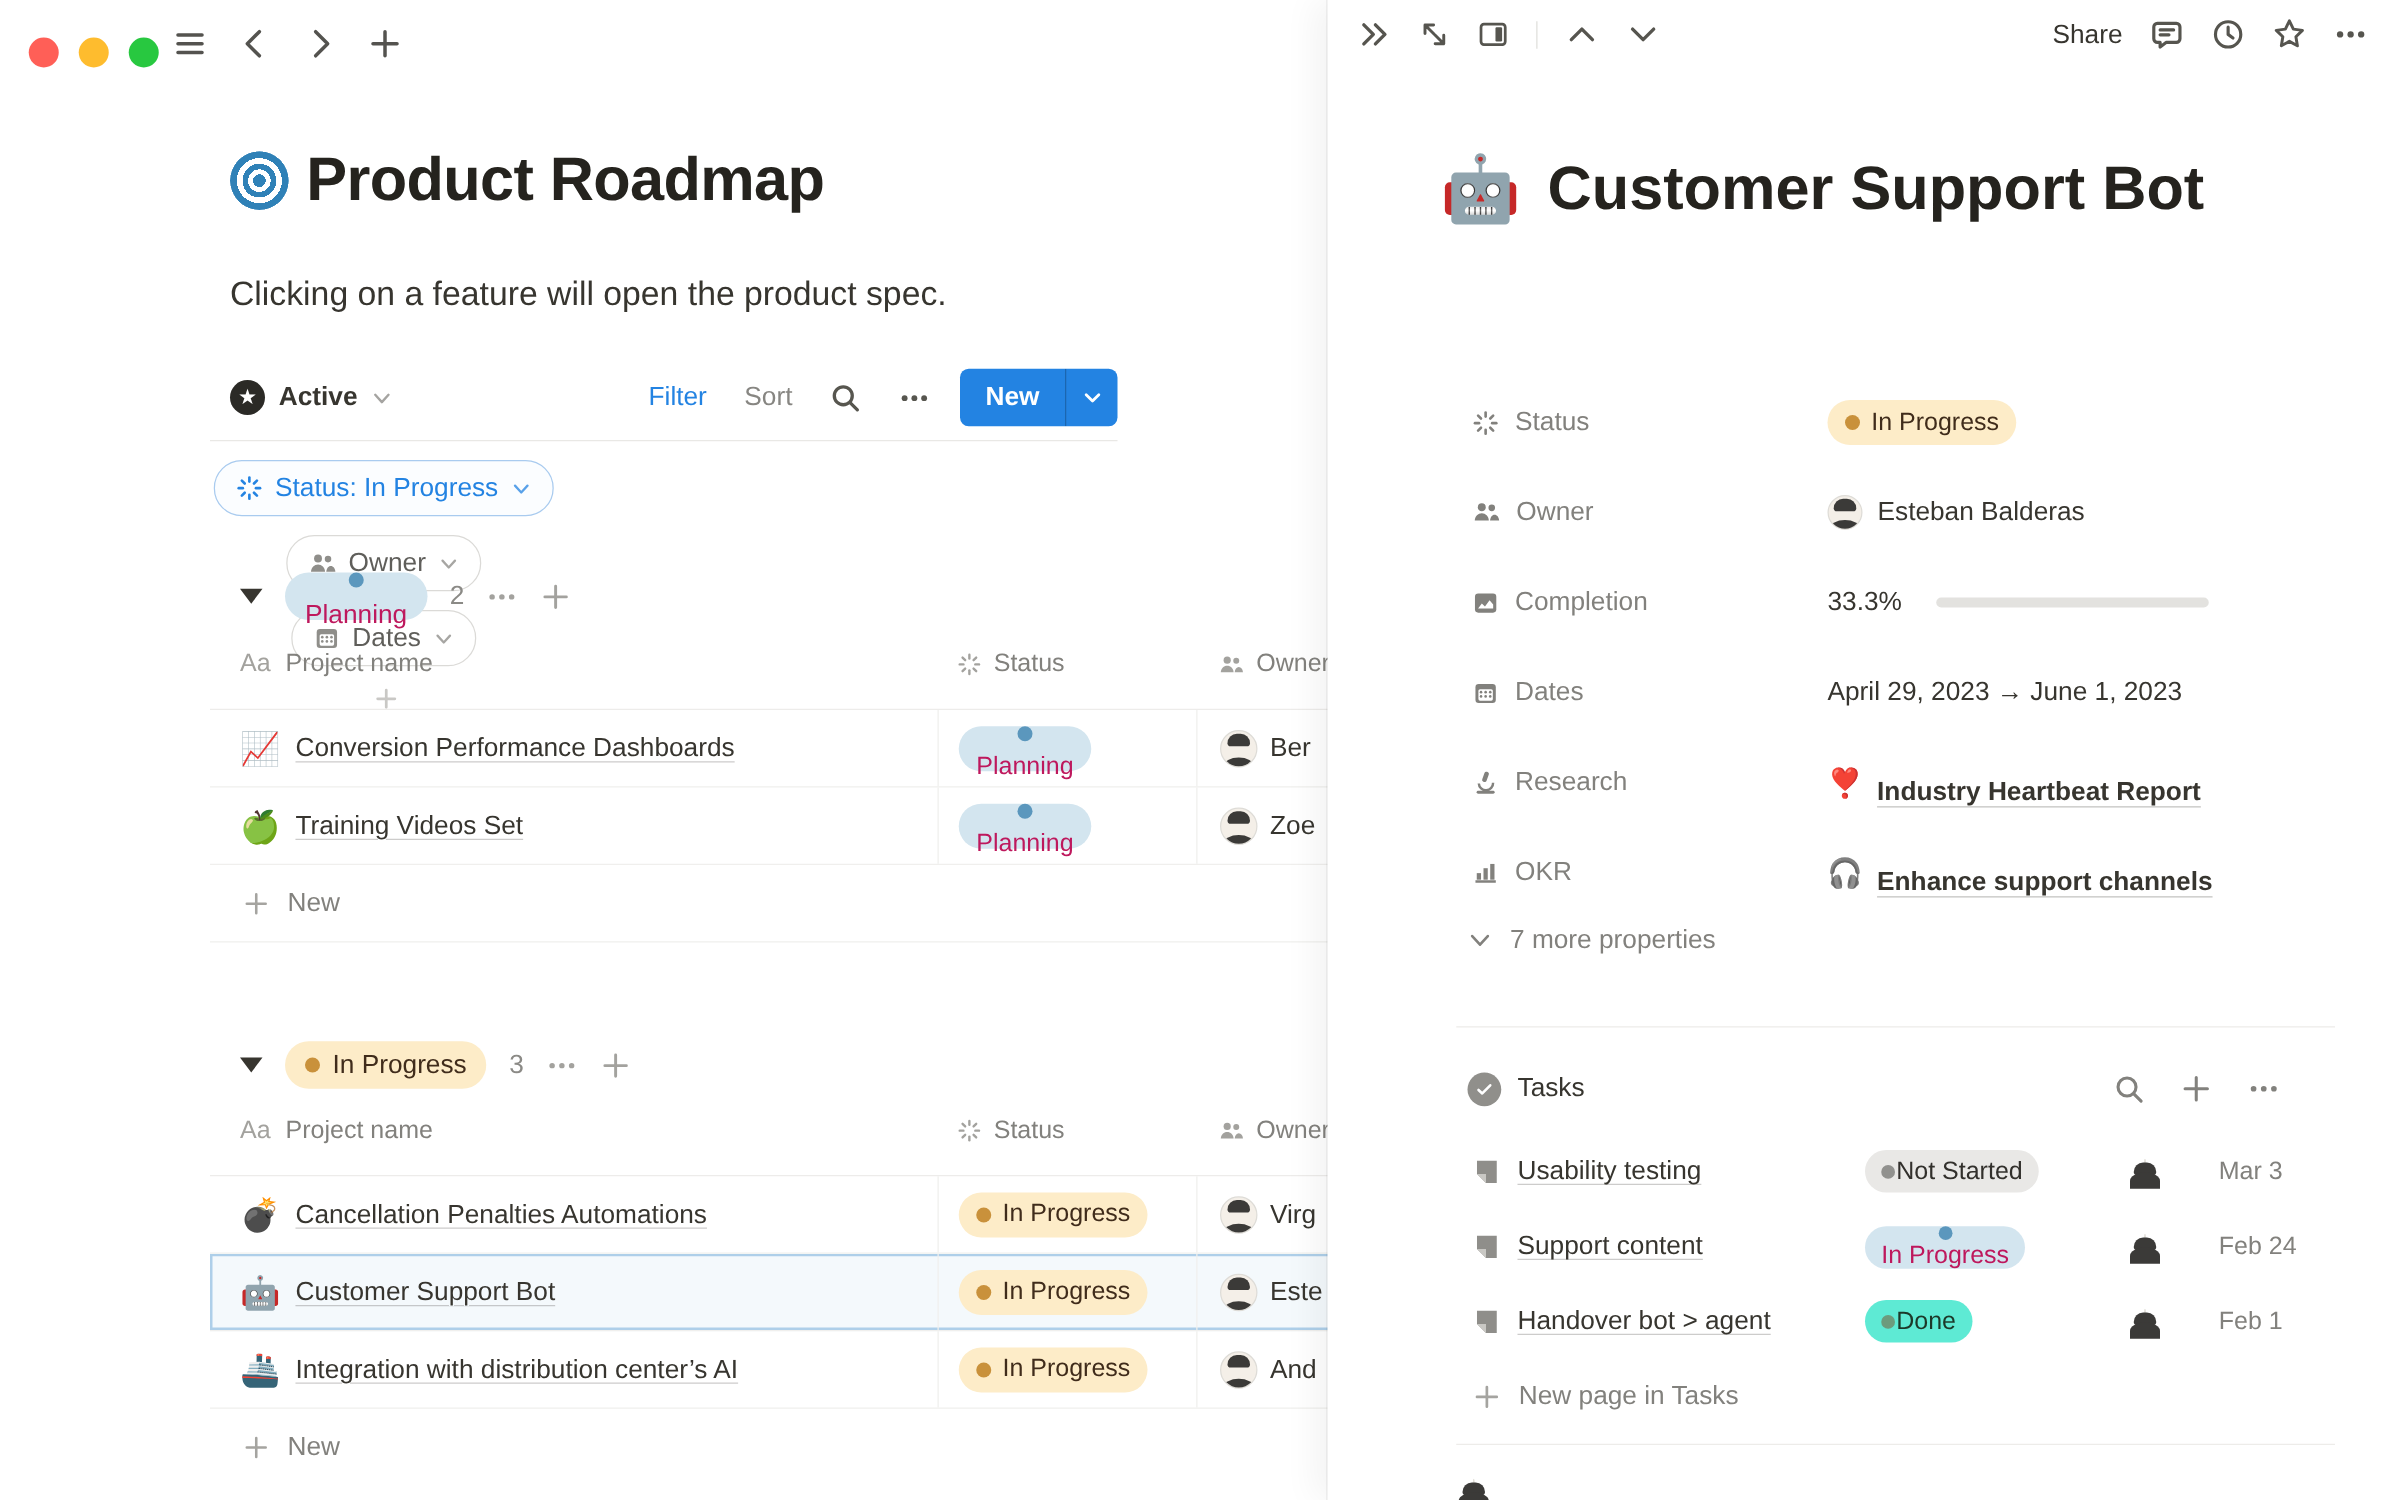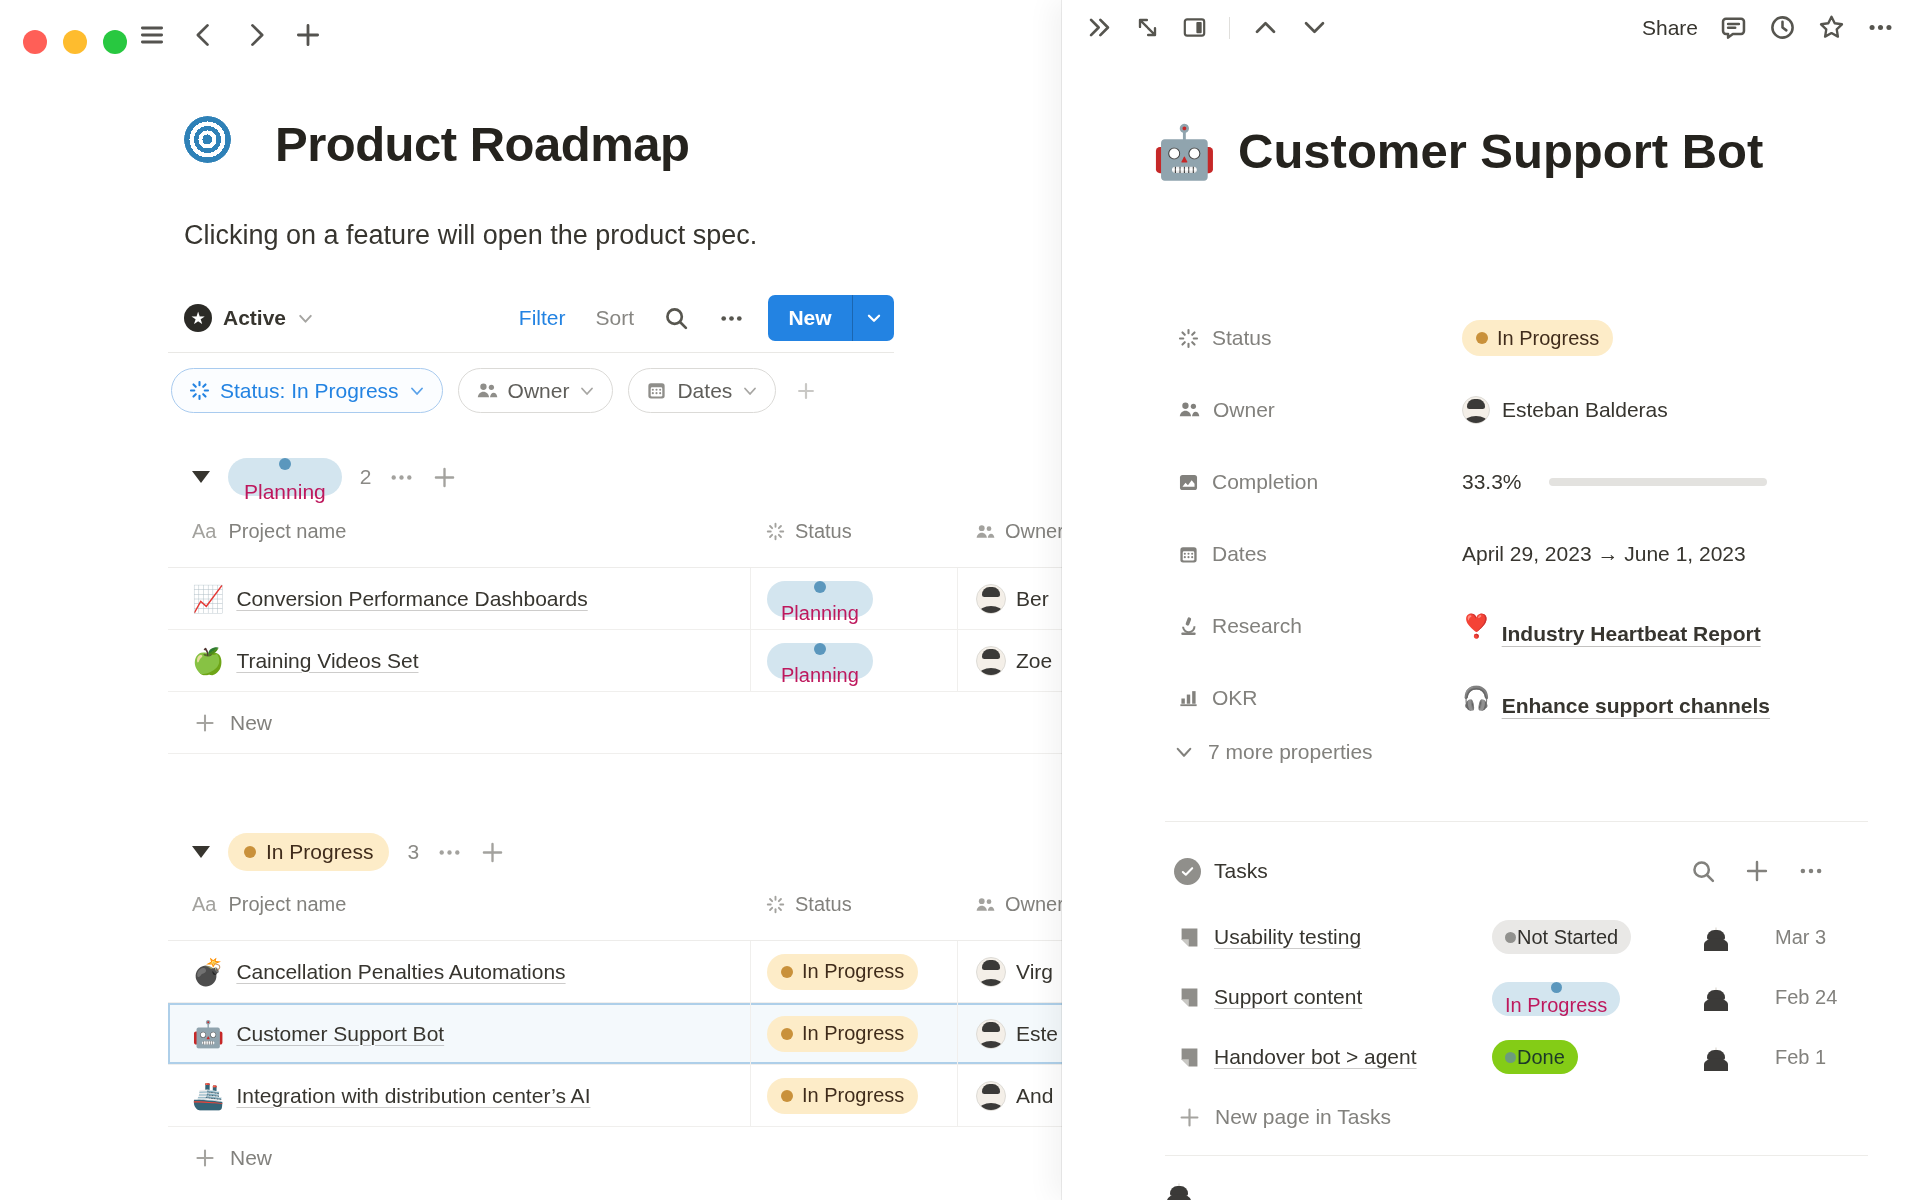--- a/index.html
+++ b/index.html
@@ -11,59 +11,59 @@
   svg { display:block; }
   .ic { color:#57564F; }
 
   
   .lp { position:absolute; inset:0; width:1080px; }
   .traffic { position:absolute; top:30px; left:23px; display:flex; gap:16px; }
   .tl { width:24px; height:24px; border-radius:50%; }
   .winicons { position:absolute; top:21px; left:138px; display:flex; gap:24px; align-items:center; color:#54534F; }
   .winicons > * { cursor:pointer; }
 
-  .title-row { position:absolute; left:184px; top:116px; display:flex; gap:44px; }
+  .title-row { position:absolute; left:184px; top:116px; display:flex; align-items:center; gap:14px; }
   .bullseye { width:47px; height:47px; border-radius:50%;
     background: radial-gradient(circle at 50% 50%, #2F81B7 0 5px, #fff 5px 9px, #2F81B7 9px 13.5px, #fff 13.5px 18px, #2F81B7 18px 23.5px, transparent 23.5px); }
   .page-title { font-size:49px; font-weight:700; color:#25231E; letter-spacing:-0.5px; }
   .subtitle { position:absolute; left:184px; top:220px; font-size:27px; color:#37352F; }
 
   .view-row { position:absolute; left:184px; top:294px; width:710px; height:48px; display:flex; align-items:center; }
   .view-tab { display:flex; align-items:center; gap:11px; }
   .starcirc { width:28px; height:28px; border-radius:50%; background:#2B2A26; color:#fff; display:flex; align-items:center; justify-content:center; font-size:17px; }
   .view-label { font-size:21px; font-weight:700; color:#37352F; }
   .sp { flex:1; }
   .tb-item { margin-left:30px; font-size:21px; }
   .filter { color:#2383E2; }
   .sort { color:#878682; }
   .newbtn { margin-left:24px; width:126px; height:46px; background:#2383E2; border-radius:7px; display:flex; color:#fff; overflow:hidden; cursor:pointer; }
   .newbtn .nb-main { flex:1; display:flex; align-items:center; justify-content:center; font-size:21px; font-weight:700; }
   .newbtn .nb-div { width:1px; background:rgba(0,0,0,.22); margin:0; }
   .newbtn .nb-chev { width:41px; display:flex; align-items:center; justify-content:center; }
   .tb-divider { position:absolute; left:168px; top:352px; width:726px; height:1px; background:#E9E8E5; }
 
-  .chips { position:absolute; left:171px; top:368px; display:flex; gap:15px; align-items:center; }
+  .chips { position:absolute; left:171px; top:368px; display:flex; gap:15px; align-items:center;flex-direction:column; }
   .chip { height:45px; border:1px solid #DBDAD7; border-radius:23px; padding:0 17px; display:flex; align-items:center; gap:10px; font-size:21px; color:#5F5E5A; background:#fff; cursor:pointer; }
   .chip .cic { color:#8F8E8A; }
   .chip.active { color:#2383E2; border-color:#A9CBEF; background:#FBFDFF; }
   .chip.active .cic { color:#2383E2; }
   .chip-plus { color:#C9C8C5; margin-left:4px; }
 
   .grp-header { position:absolute; left:168px; display:flex; align-items:center; gap:18px; }
   .tri { width:0; height:0; border-left:9px solid transparent; border-right:9px solid transparent; border-top:12px solid #37352F; margin-left:24px; cursor:pointer; }
   .grp-pill { height:38px; border-radius:19px; padding:0 16px; display:flex; align-items:center; gap:10px; font-size:21px; font-weight:500; cursor:pointer; }
   .grp-count { font-size:21px; color:#8B8A86; }
   .hic { color:#A3A29E; cursor:pointer; }
 
   .dot { width:12px; height:12px; border-radius:50%; flex:none; }
   .pill { display:inline-flex; align-items:center; gap:9px; height:36px; border-radius:18px; padding:0 14px; font-size:20px; white-space:nowrap; }
   .tag-blue  { background:#D3E5EF; color:#be185d;flex-direction:column; } .tag-blue  .dot { background:#5B97BD; }
   .tag-yellow{ background:#FDECC8; color:#402C1B; } .tag-yellow .dot{ background:#C9913B; }
   .tag-gray  { background:#E9E8E6; color:#32302C; } .tag-gray  .dot { background:#91918E; }
-  .tag-green { background:#84cc16; color:#1C3829; } .tag-green .dot { background:#6C9B7D; }
+  .tag-green { background:#5eead4; color:#1C3829; } .tag-green .dot { background:#6C9B7D; }
 
   .table { position:absolute; left:168px; width:912px; }
   .thead { display:flex; align-items:flex-start; height:48px; color:#82817D; font-size:20px; border-bottom:1px solid #EDECEA; }
   .trow { display:flex; align-items:stretch; height:62px; border-bottom:1px solid #F0EFED; position:relative; }
   .cell { display:flex; align-items:center; }
   .c-name  { width:582px; padding-left:24px; gap:12px; overflow:hidden; white-space:nowrap; }
   .c-status{ width:207px; padding-left:16px; gap:10px; }
   .c-owner { flex:1; padding-left:18px; gap:10px; overflow:hidden; white-space:nowrap; }
   .trow .c-status, .trow .c-owner { border-left:1px solid #F0EFED; }
   .remoji { font-size:26px; line-height:1; flex:none; }

